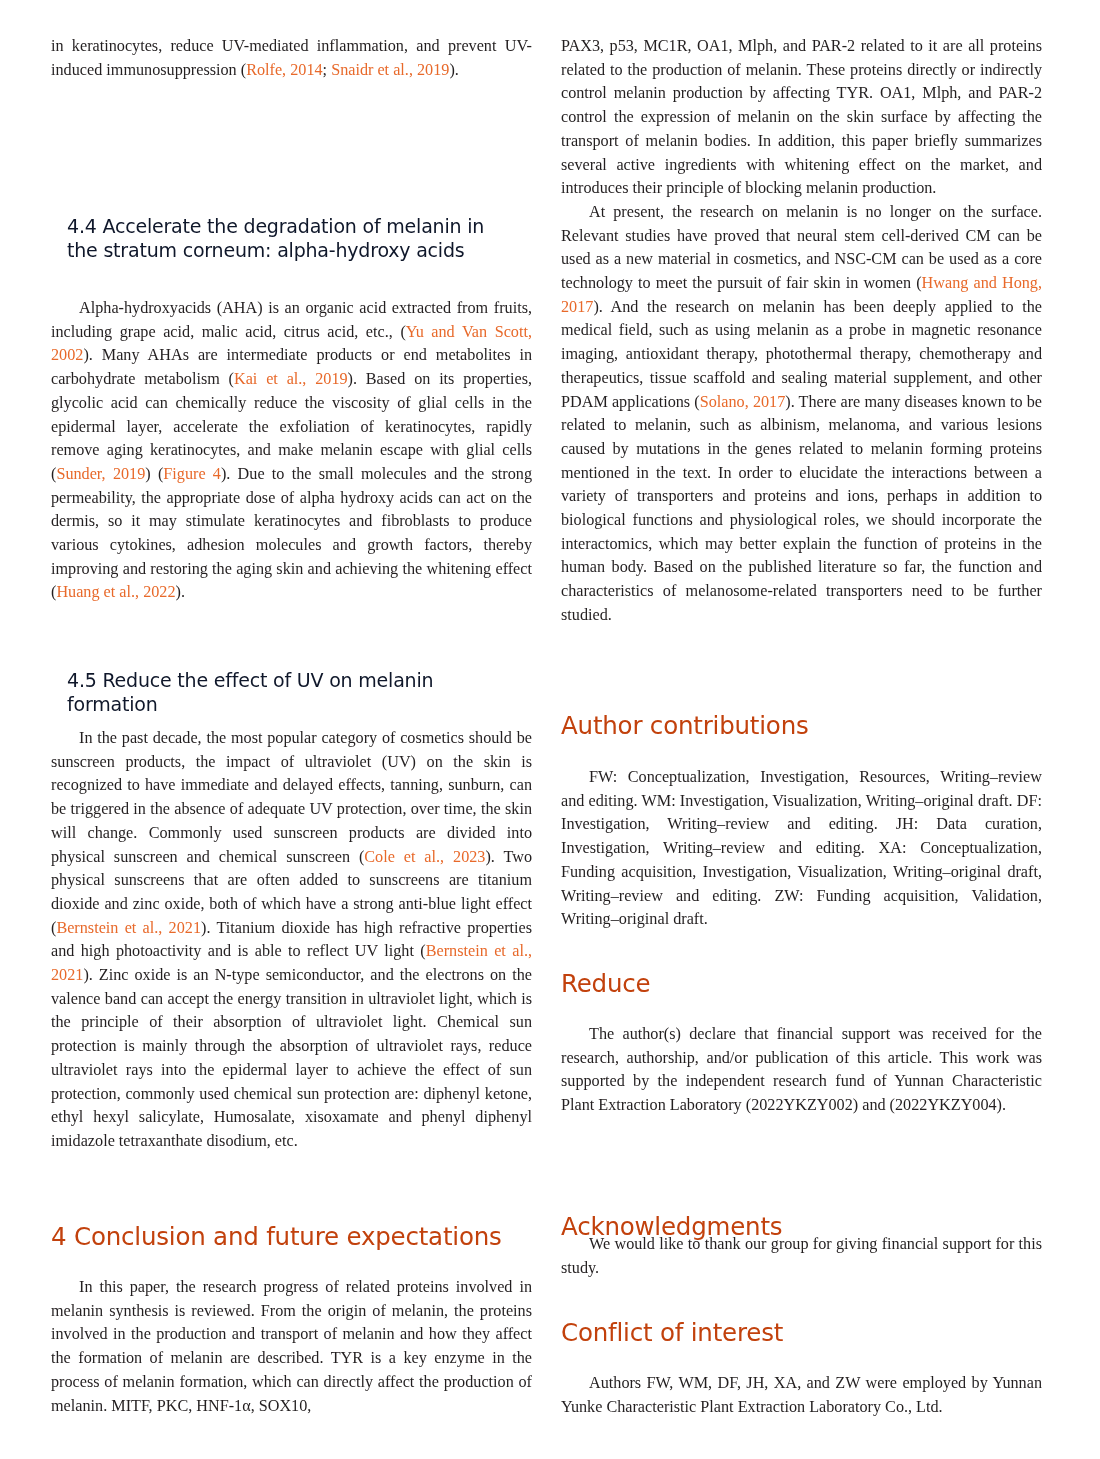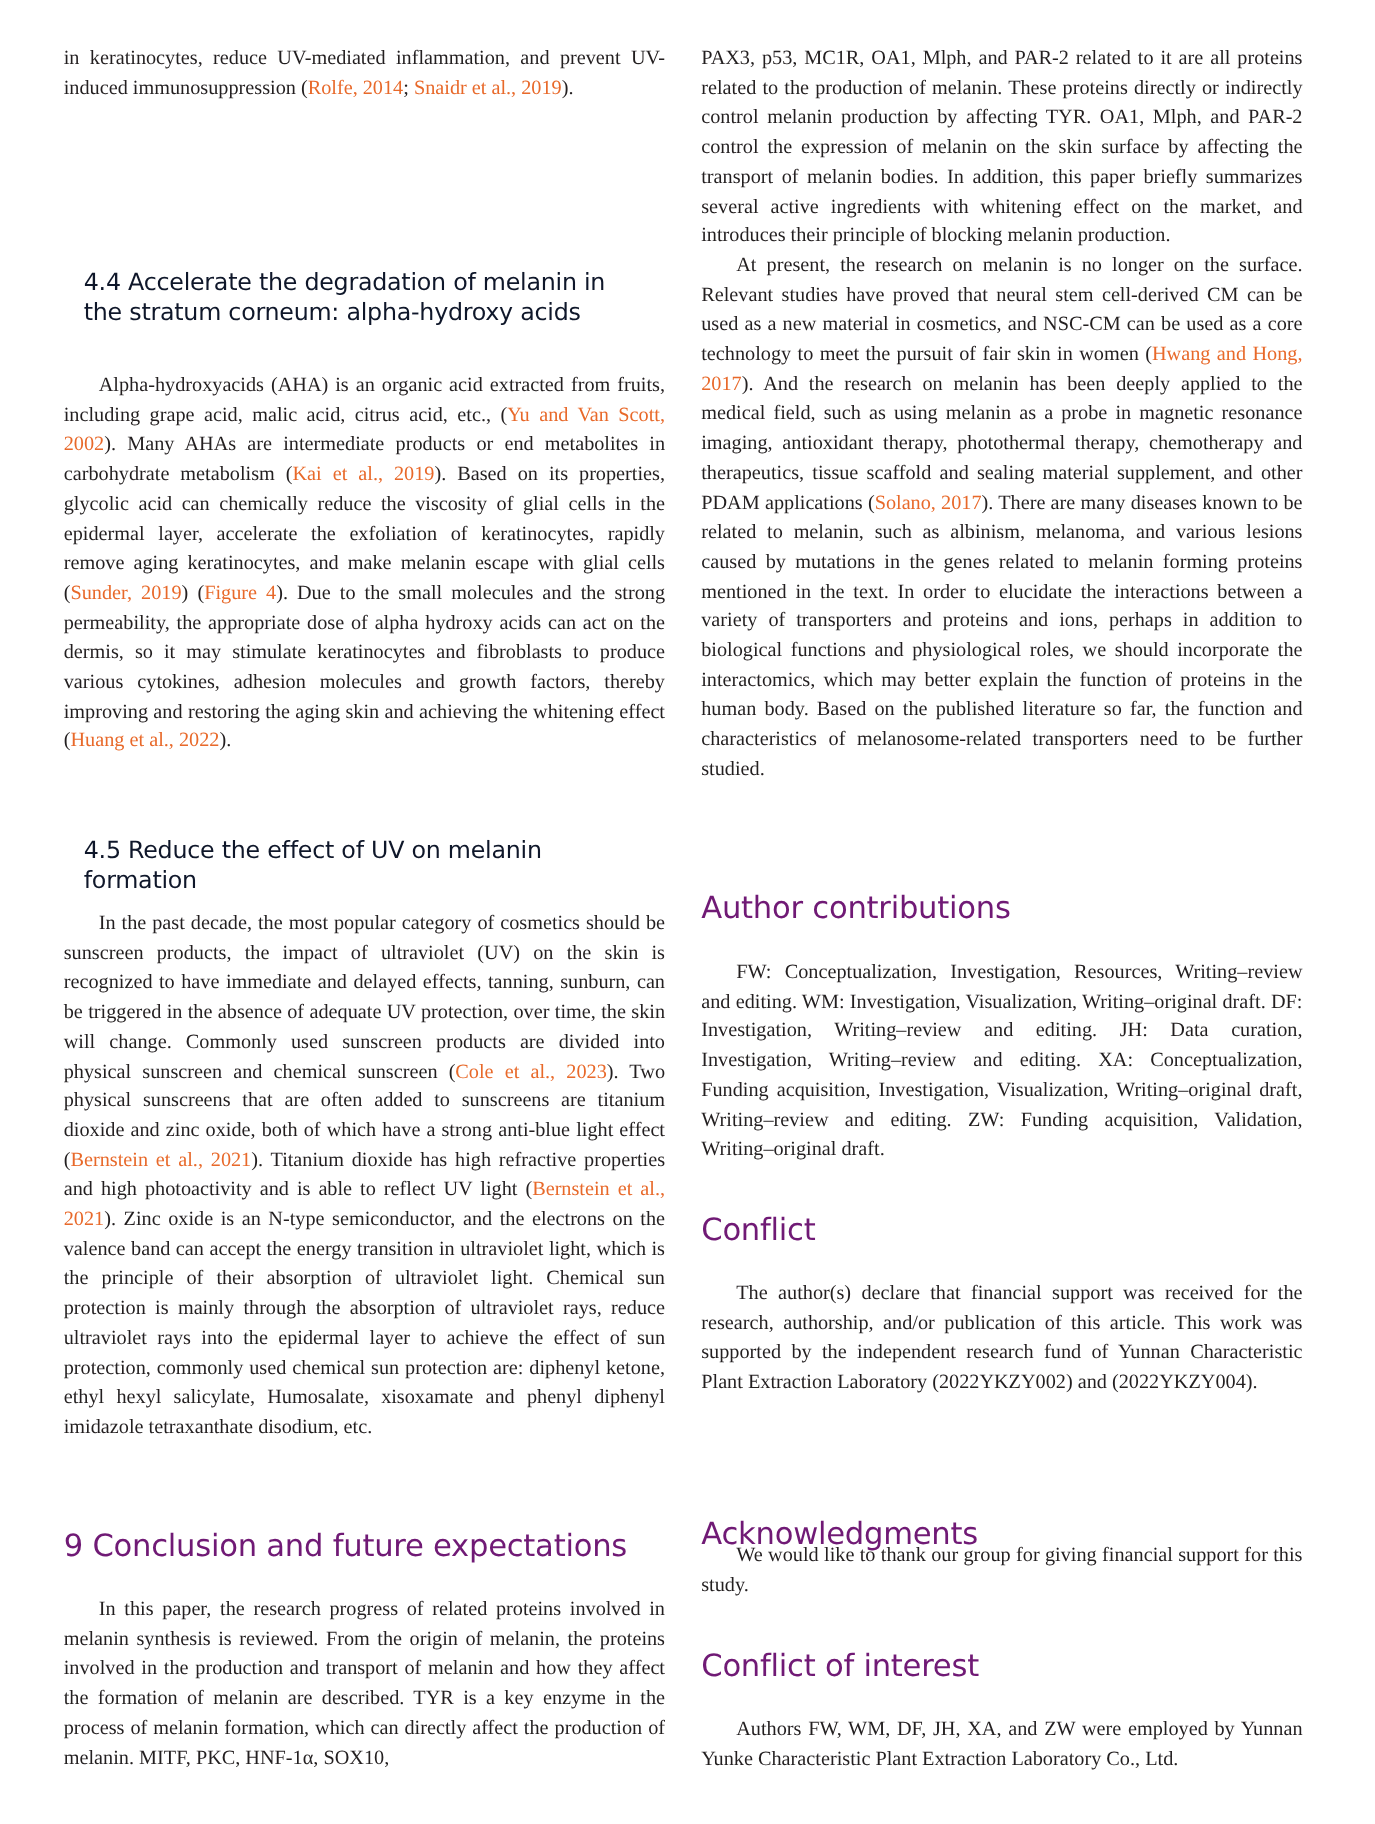--- a/index.html
+++ b/index.html
@@ -26,21 +26,21 @@
     line-height: 23.5px;
     color: #0f172a;
     margin: 16px;
     letter-spacing: -0.2px;
   }
   h2.major {
     font-family: "DejaVu Sans", "Liberation Sans", sans-serif;
     font-weight: normal;
     font-size: 24.5px;
     line-height: 28px;
-    color: #701a75;
+    color: #c2410c;
     margin: 0;
     letter-spacing: -0.2px;
   }
   .abs { position: absolute; left: 0; width: 481px; }
 </style>
 </head>
 <body>
 
 <div class="page">
 
@@ -58,21 +58,21 @@
     </div>
 
     <div class="abs" style="top:618px;">
       <h2 class="sub">4.5 Reduce the effect of UV on melanin formation</h2>
     </div>
     <div class="abs" style="top:692px;">
       <p class="body indent"><span>In the past decade, the most popular category of cosmetics should be sunscreen products, the impact of ultraviolet (UV) on the skin is recognized to have immediate and delayed effects, tanning, sunburn, can be triggered in the absence of adequate UV protection, over time, the skin will change. Commonly used sunscreen products are divided into physical sunscreen and chemical sunscreen (</span><span class="ref">Cole et al., 2023</span><span>). Two physical sunscreens that are often added to sunscreens are titanium dioxide and zinc oxide, both of which have a strong anti-blue light effect (</span><span class="ref">Bernstein et al., 2021</span><span>). Titanium dioxide has high refractive properties and high photoactivity and is able to reflect UV light (</span><span class="ref">Bernstein et al., 2021</span><span>). Zinc oxide is an N-type semiconductor, and the electrons on the valence band can accept the energy transition in ultraviolet light, which is the principle of their absorption of ultraviolet light. Chemical sun protection is mainly through the absorption of ultraviolet rays, reduce ultraviolet rays into the epidermal layer to achieve the effect of sun protection, commonly used chemical sun protection are: diphenyl ketone, ethyl hexyl salicylate, Humosalate, xisoxamate and phenyl diphenyl imidazole tetraxanthate disodium, etc.</span></p>
     </div>
 
     <div class="abs" style="top:1188px;">
-      <h2 class="major">9 Conclusion and future expectations</h2>
+      <h2 class="major">4 Conclusion and future expectations</h2>
     </div>
     <div class="abs" style="top:1241px;">
       <p class="body indent">In this paper, the research progress of related proteins involved in melanin synthesis is reviewed. From the origin of melanin, the proteins involved in the production and transport of melanin and how they affect the formation of melanin are described. TYR is a key enzyme in the process of melanin formation, which can directly affect the production of melanin. MITF, PKC, HNF-1α, SOX10,</p>
     </div>
   </div>
 
   <div class="col right">
 
     <div class="abs" style="top:0px;">
       <p class="body">PAX3, p53, MC1R, OA1, Mlph, and PAR-2 related to it are all proteins related to the production of melanin. These proteins directly or indirectly control melanin production by affecting TYR. OA1, Mlph, and PAR-2 control the expression of melanin on the skin surface by affecting the transport of melanin bodies. In addition, this paper briefly summarizes several active ingredients with whitening effect on the market, and introduces their principle of blocking melanin production.</p>
@@ -80,21 +80,21 @@
     </div>
 
     <div class="abs" style="top:677px;">
       <h2 class="major">Author contributions</h2>
     </div>
     <div class="abs" style="top:731px;">
       <p class="body indent">FW: Conceptualization, Investigation, Resources, Writing–review and editing. WM: Investigation, Visualization, Writing–original draft. DF: Investigation, Writing–review and editing. JH: Data curation, Investigation, Writing–review and editing. XA: Conceptualization, Funding acquisition, Investigation, Visualization, Writing–original draft, Writing–review and editing. ZW: Funding acquisition, Validation, Writing–original draft.</p>
     </div>
 
     <div class="abs" style="top:935px;">
-      <h2 class="major">Conflict</h2>
+      <h2 class="major">Reduce</h2>
     </div>
     <div class="abs" style="top:988px;">
       <p class="body indent">The author(s) declare that financial support was received for the research, authorship, and/or publication of this article. This work was supported by the independent research fund of Yunnan Characteristic Plant Extraction Laboratory (2022YKZY002) and (2022YKZY004).</p>
     </div>
 
     <div class="abs" style="top:1178px;">
       <h2 class="major">Acknowledgments</h2>
     </div>
     <div class="abs" style="top:1198px;">
       <p class="body indent">We would like to thank our group for giving financial support for this study.</p>

